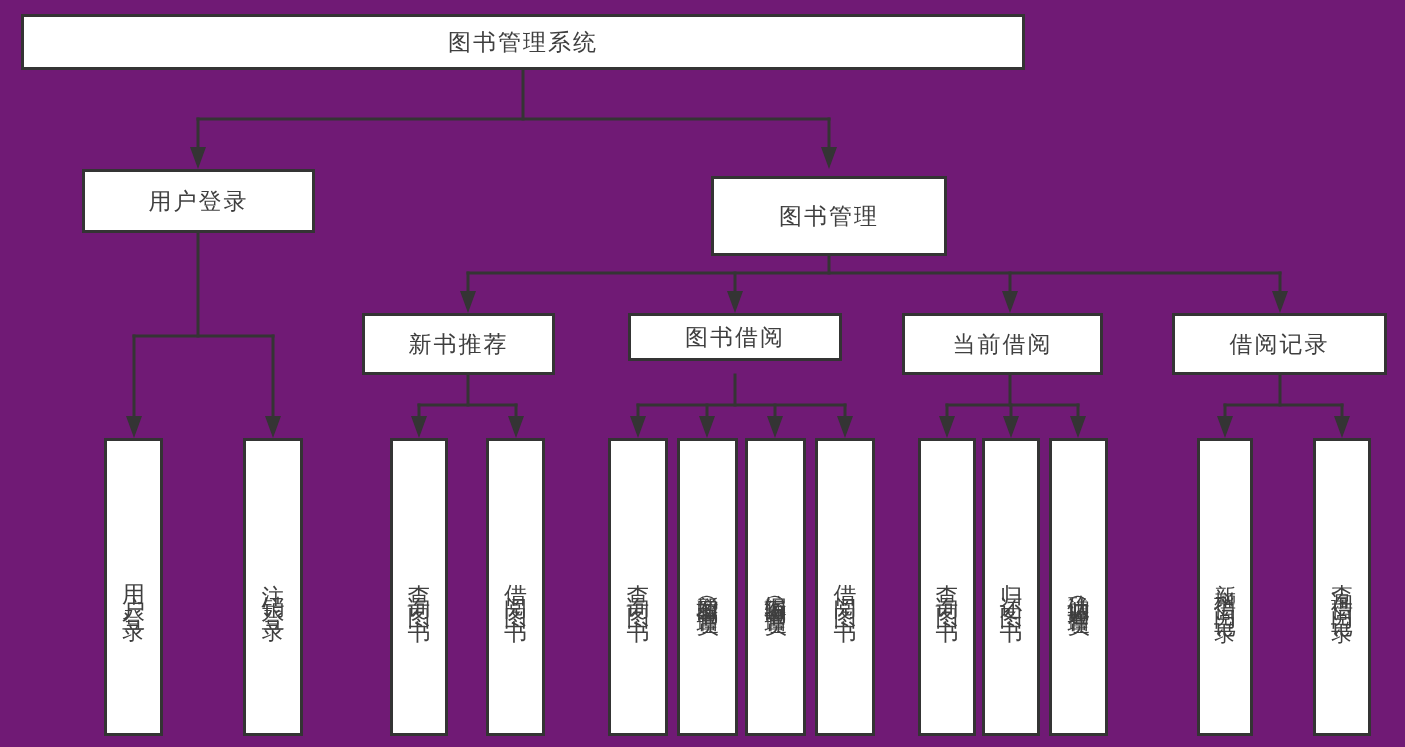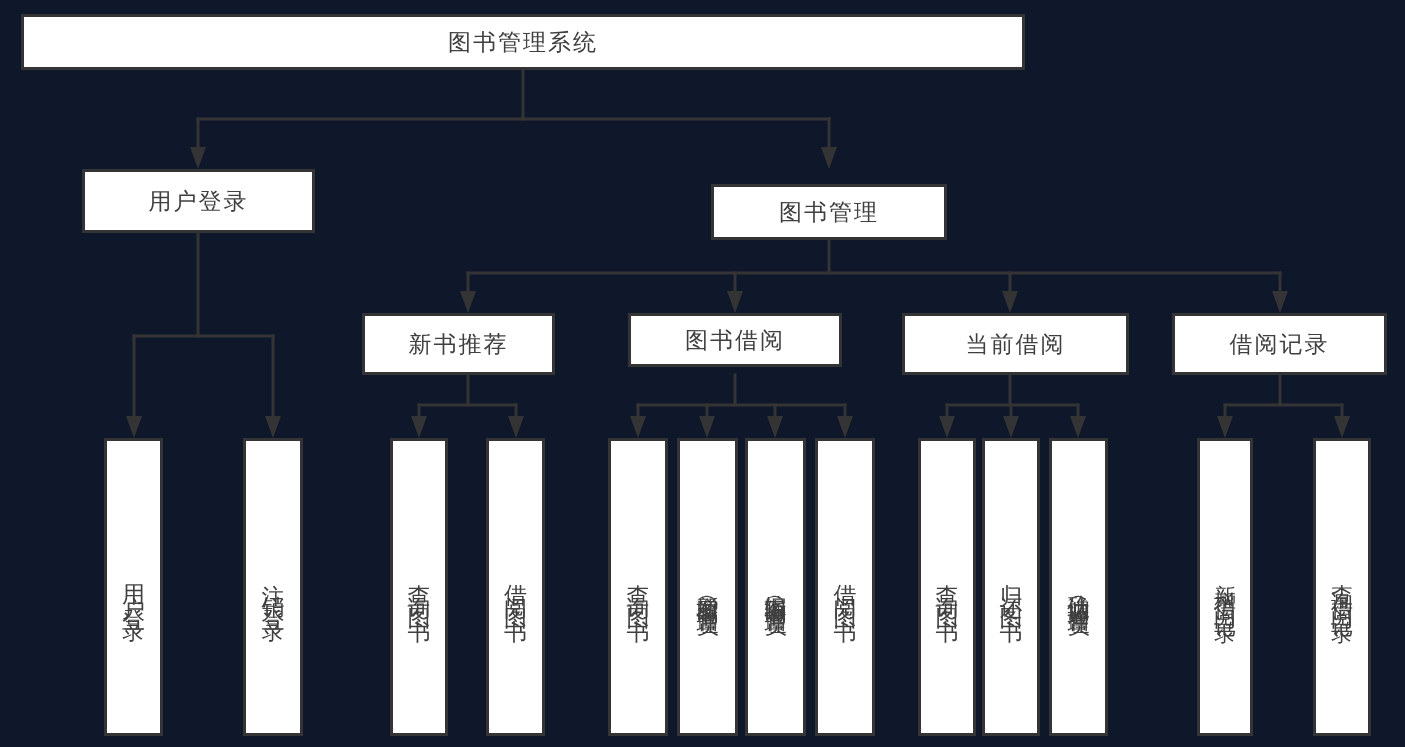--- a/index.html
+++ b/index.html
@@ -1,17 +1,17 @@
 <!DOCTYPE html>
 <html style="--line: #343434; --text: #3f3f3f; --wm: #a7a7a7;"><head>
 <meta charset="utf-8">
 <style>
   html,body{margin:0;padding:0;}
   body{background:#ffffff;font-family:"Liberation Sans","DejaVu Sans",sans-serif;}
-  #canvas{position:relative;width:1405px;height:747px;background:#0f172a;overflow:hidden;}
+  #canvas{position:relative;width:1405px;height:747px;background:#701a75;overflow:hidden;}
   #connectors{position:absolute;left:0;top:0;pointer-events:none;}
   .node{
     position:absolute;
     box-sizing:border-box;
     border:3px solid var(--line,#343434);
     background:#ffffff;
     color:var(--text,#3f3f3f);
     display:flex;align-items:center;justify-content:center;
     font-size:23px;
     letter-spacing:2px;
@@ -93,25 +93,25 @@
       <line x1="1225" y1="405" x2="1342" y2="405" stroke="#343434" stroke-width="3" stroke-linecap="square"></line>
       <line x1="1225" y1="405" x2="1225" y2="422" stroke="#343434" stroke-width="3" stroke-linecap="square"></line>
       <polygon points="1217,416 1233,416 1225,438" fill="#343434"></polygon>
       <line x1="1342" y1="405" x2="1342" y2="422" stroke="#343434" stroke-width="3" stroke-linecap="square"></line>
       <polygon points="1334,416 1350,416 1342,438" fill="#343434"></polygon>
     </svg>
 
   <div class="node" style="left:21px;top:14px;width:1004px;height:56px;">图书管理系统</div>
 
   <div class="node" style="left:82px;top:169px;width:233px;height:64px;">用户登录</div>
-  <div class="node" style="left:711px;top:184px;width:236px;height:56px;">图书管理</div>
+  <div class="node" style="left:711px;top:176px;width:236px;height:80px;">图书管理</div>
 
   <div class="node" style="left:362px;top:313px;width:193px;height:62px;">新书推荐</div>
-  <div class="node" style="left:628px;top:313px;width:214px;height:54px;">图书借阅</div>
-  <div class="node" style="left:902px;top:313px;width:227px;height:62px;">当前借阅</div>
+  <div class="node" style="left:628px;top:313px;width:214px;height:48px;">图书借阅</div>
+  <div class="node" style="left:902px;top:313px;width:201px;height:62px;">当前借阅</div>
   <div class="node" style="left:1172px;top:313px;width:215px;height:62px;">借阅记录</div>
 
   <div class="node vbox" style="left:104px;top:438px;width:59px;height:298px;">用户登录</div>
   <div class="node vbox" style="left:243px;top:438px;width:60px;height:298px;">注销登录</div>
 
   <div class="node vbox" style="left:390px;top:438px;width:58px;height:298px;">查询图书</div>
   <div class="node vbox" style="left:486px;top:438px;width:59px;height:298px;">借阅图书</div>
 
   <div class="node vbox" style="left:608px;top:438px;width:60px;height:298px;">查询图书</div>
   <div class="node vbox v-tight" style="left:677px;top:438px;width:61px;height:298px;">新增图书（管理员）</div>

